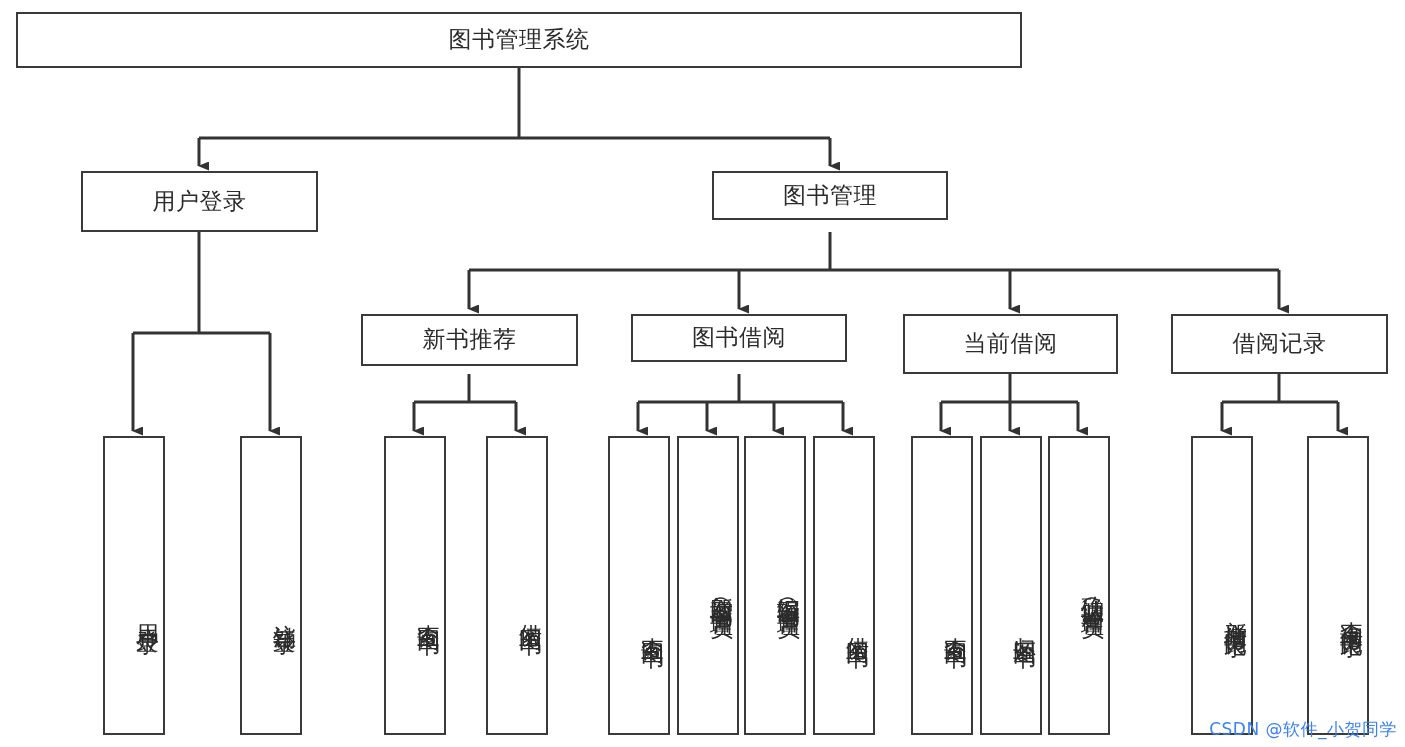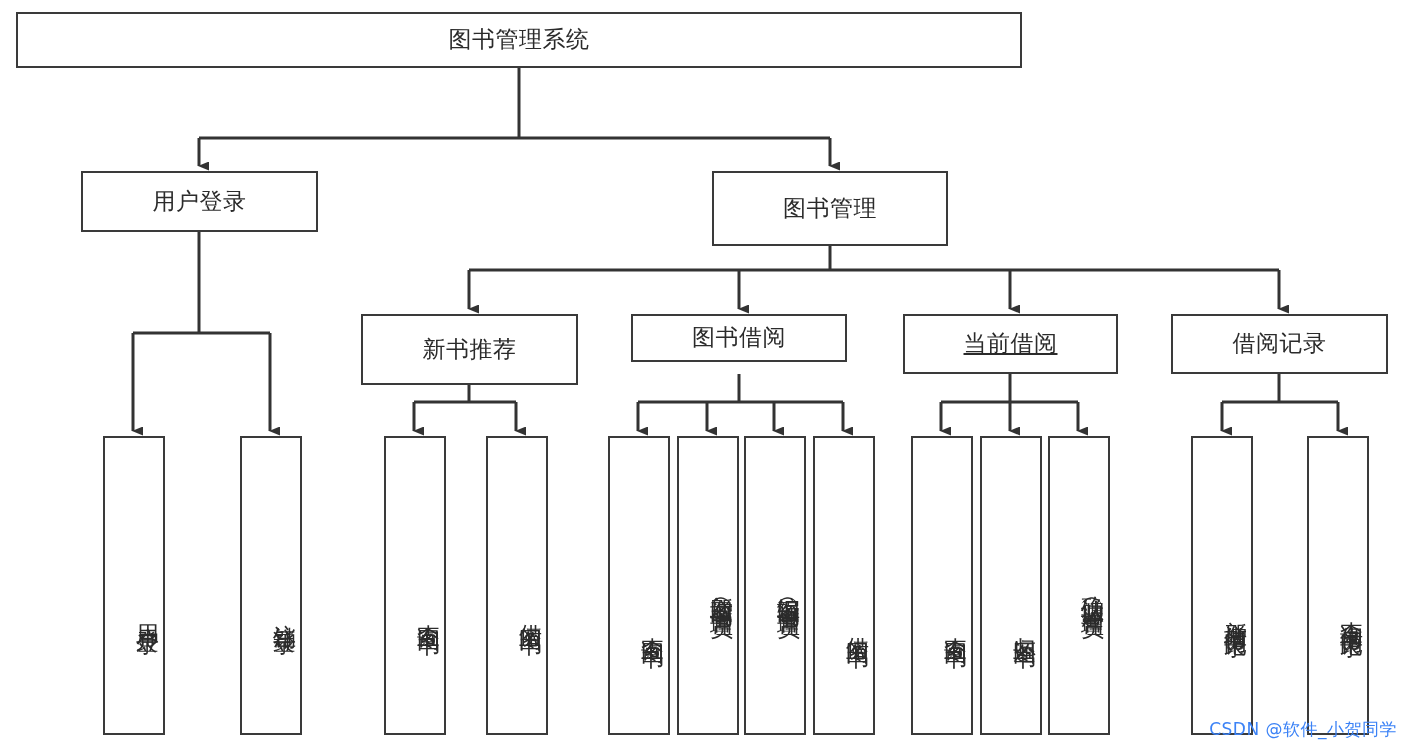--- a/index.html
+++ b/index.html
@@ -122,25 +122,25 @@
       <line x1="1279" y1="374" x2="1279" y2="402"></line>
       <line x1="1222" y1="402" x2="1338" y2="402"></line>
       <line x1="1222" y1="402" x2="1222" y2="431" marker-end="url(#arrowhead)"></line>
       <line x1="1338" y1="402" x2="1338" y2="431" marker-end="url(#arrowhead)"></line>
     </g>
   </svg>
 
   <div class="node node-h" style="left:16px; top:12px; width:1006px; height:56px;">图书管理系统</div>
 
   <div class="node node-h" style="left:81px; top:171px; width:237px; height:61px;">用户登录</div>
-  <div class="node node-h" style="left:712px; top:171px; width:236px; height:75px;">图书管理</div>
+  <div class="node node-h" style="left:712px; top:171px; width:236px; height:49px;">图书管理</div>
 
-  <div class="node node-h" style="left:361px; top:314px; width:217px; height:71px;">新书推荐</div>
+  <div class="node node-h" style="left:361px; top:314px; width:217px; height:52px;">新书推荐</div>
   <div class="node node-h" style="left:631px; top:314px; width:216px; height:48px;">图书借阅</div>
-  <div class="node node-h" style="left:903px; top:314px; width:215px; height:60px;text-decoration:underline;">当前借阅</div>
+  <div class="node node-h" style="left:903px; top:314px; width:215px; height:60px;">当前借阅</div>
   <div class="node node-h" style="left:1171px; top:314px; width:217px; height:60px;">借阅记录</div>
 
   <div class="node node-v pad-mid" style="left:103px; top:436px; width:62px; height:299px;">用户登录</div>
   <div class="node node-v pad-mid" style="left:240px; top:436px; width:62px; height:299px;">注销登录</div>
 
   <div class="node node-v pad-mid" style="left:384px; top:436px; width:62px; height:299px;">查询图书</div>
   <div class="node node-v pad-mid" style="left:486px; top:436px; width:62px; height:299px;">借阅图书</div>
 
   <div class="node node-v pad-more" style="left:608px; top:436px; width:62px; height:299px;">查询图书</div>
   <div class="node node-v pad-top" style="left:677px; top:436px; width:62px; height:299px;">新增图书（管理员）</div>

